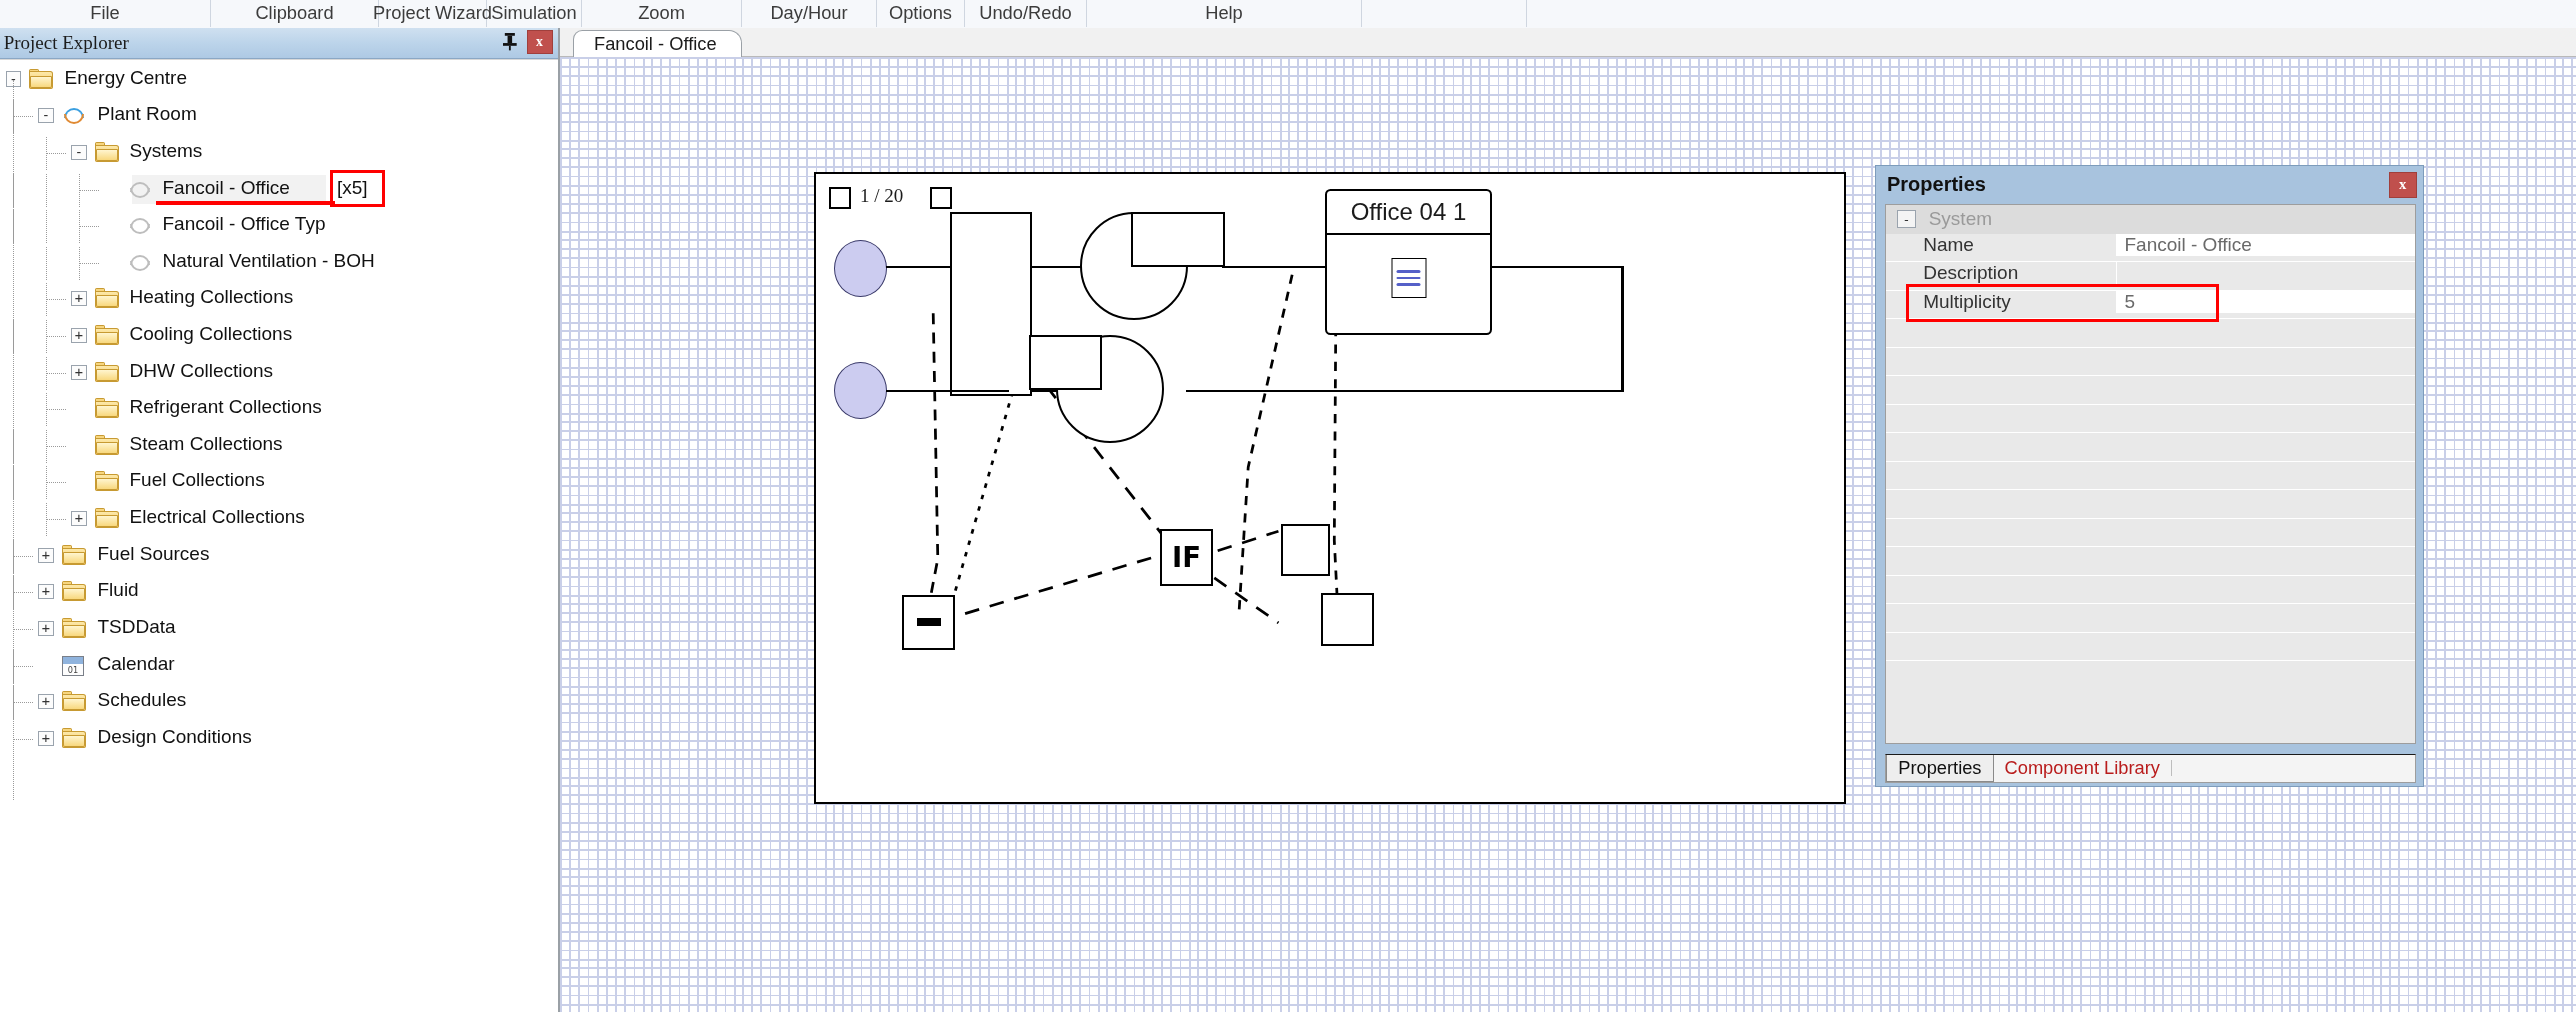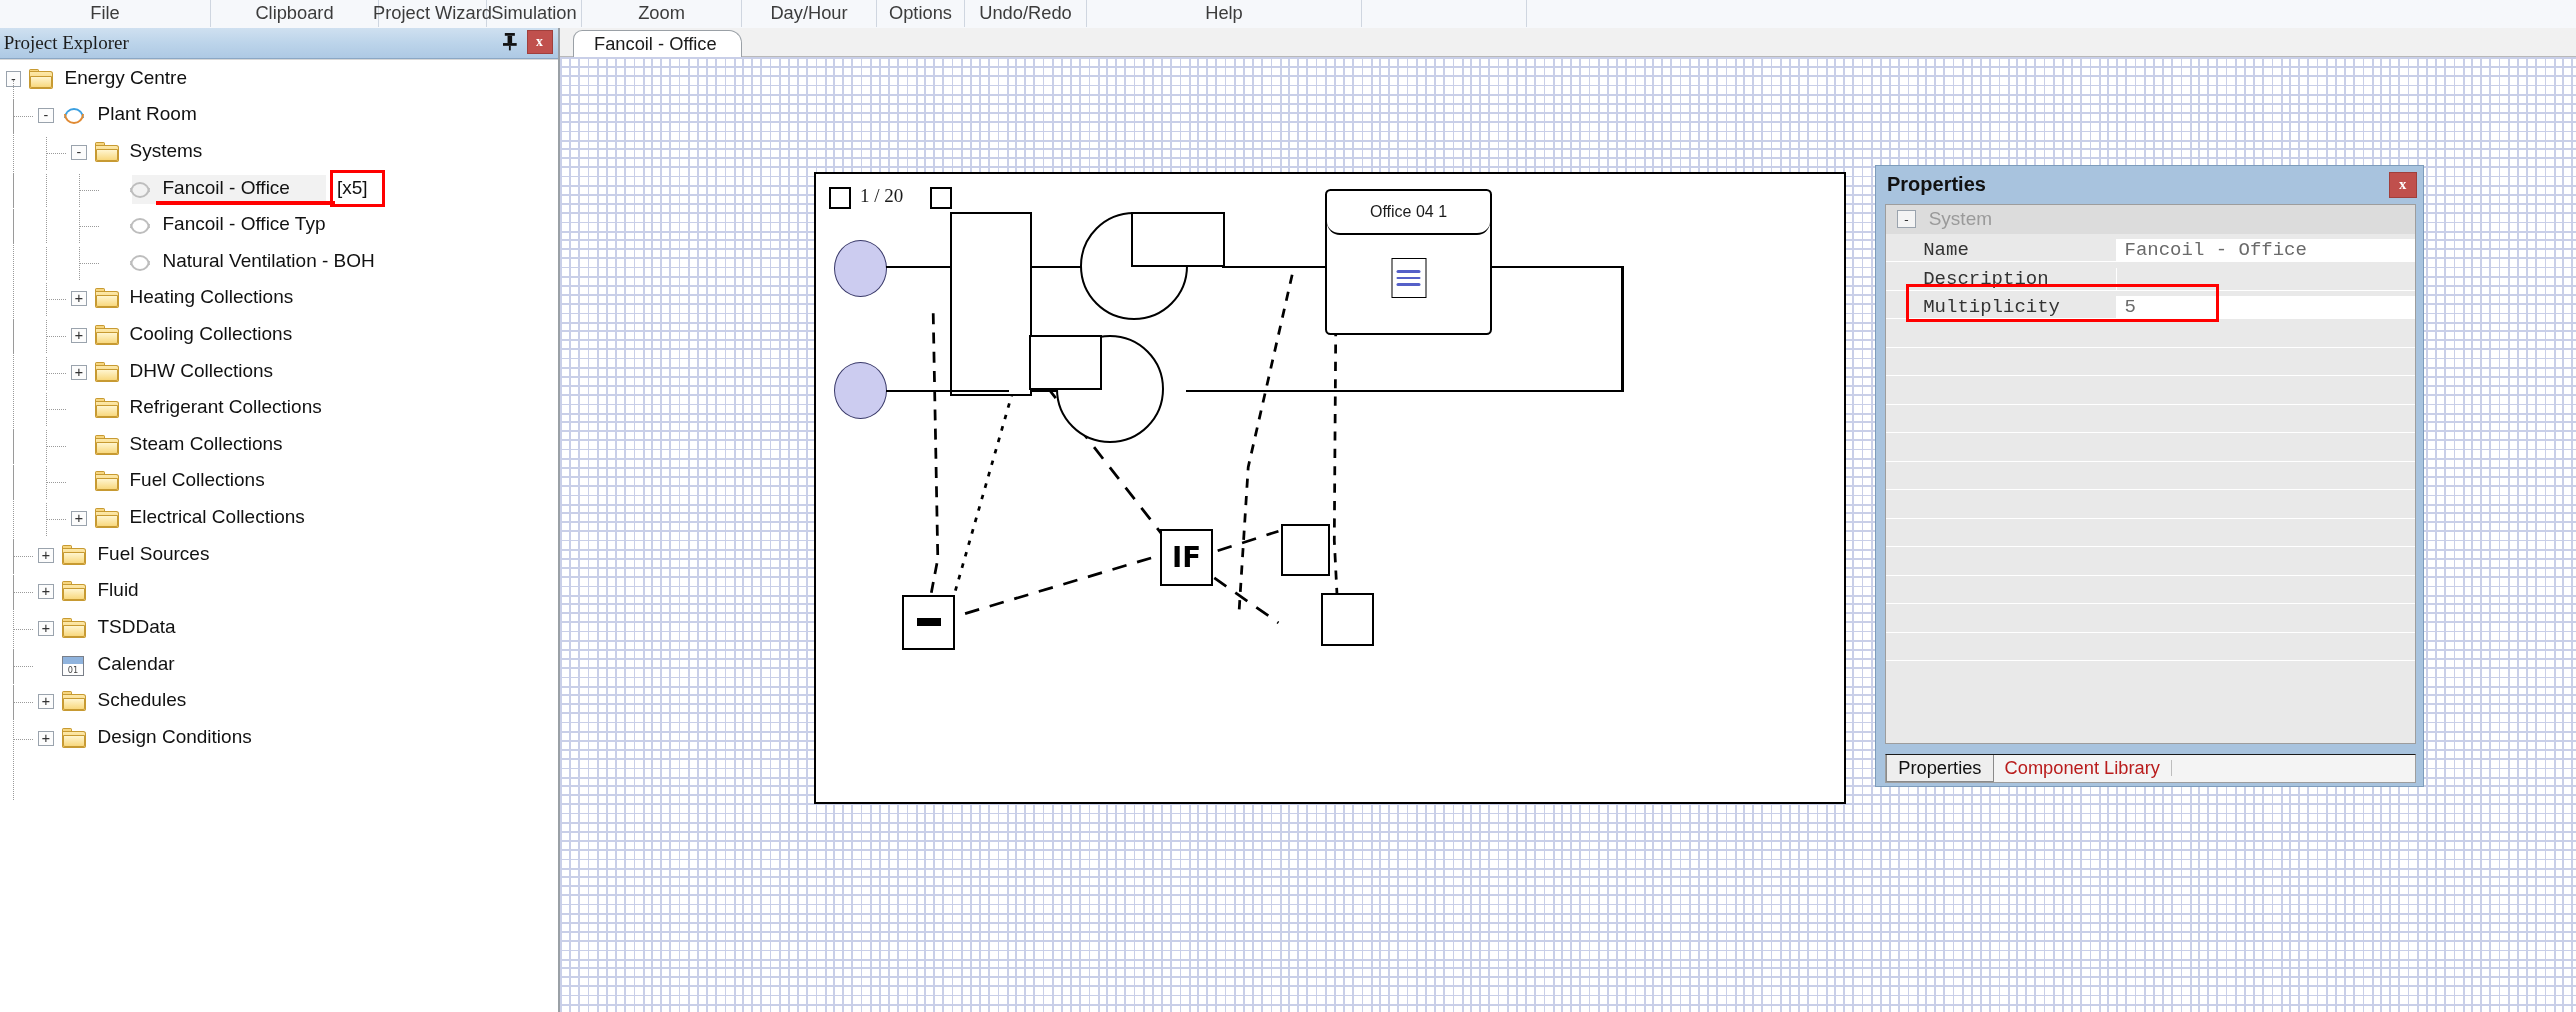--- a/index.html
+++ b/index.html
@@ -210,21 +210,21 @@
     position:absolute;border:2.7px solid #000;background:#fff;box-sizing:border-box;
   }
 
   .roombox{
     position:absolute;width:167px;height:146px;border:2.7px solid #000;
     background:#fff;border-radius:5.5px;box-sizing:border-box;
   }
   .roombox .rtitle{
     height:42px;border-bottom:2.7px solid #000;
     display:flex;align-items:center;justify-content:center;
-    font-size:16px;color:#1b1b1b;white-space:nowrap;border-radius:13px;
+    font-size:24px;color:#1b1b1b;white-space:nowrap;
   }
   .roombox .ricon{
     position:absolute;left:50%;top:87px;transform:translate(-50%,-50%);
     width:35px;height:40px;border:1.8px solid #000;background:#fff;
     box-sizing:border-box;
     display:flex;flex-direction:column;justify-content:center;gap:3.7px;
     padding:0 4.6px;
   }
   .roombox .ricon i{display:block;height:2.7px;background:#5560c8;border-radius:1.8px;}
 
@@ -271,23 +271,22 @@
     position:relative;height:29px;display:flex;align-items:center;
     background:#dcdcdc;
   }
   .grp-row .gexp{
     width:16.5px;height:16.5px;margin-left:11px;border:0.9px solid #9aa3ad;background:#f4f4f4;
     display:flex;align-items:center;justify-content:center;
     font-size:13px;line-height:11px;color:#333;font-family:"DejaVu Sans Mono",monospace;
   }
   .grp-row .glabel{margin-left:13px;font-size:19px;color:#9a9a9a;}
   .prow{
-    position:relative;height:27.5px;display:flex;align-items:flex-end;
+    position:relative;height:27.5px;display:flex;align-items:flex-start;
     border-bottom:0.9px solid #ffffff;
-    font-family:Liberation Mono, monospace;
   }
   .prow .pk{
     width:231px;padding-left:37px;display:flex;align-items:center;
     font-size:19px;color:#333;background:#e9e9e9;
     border-right:0.9px solid #ffffff;box-sizing:border-box;
   }
   .prow .pv{
     flex:1;display:flex;align-items:center;padding-left:7.3px;
     font-size:19px;color:#6a6a6a;background:#ffffff;
   }

